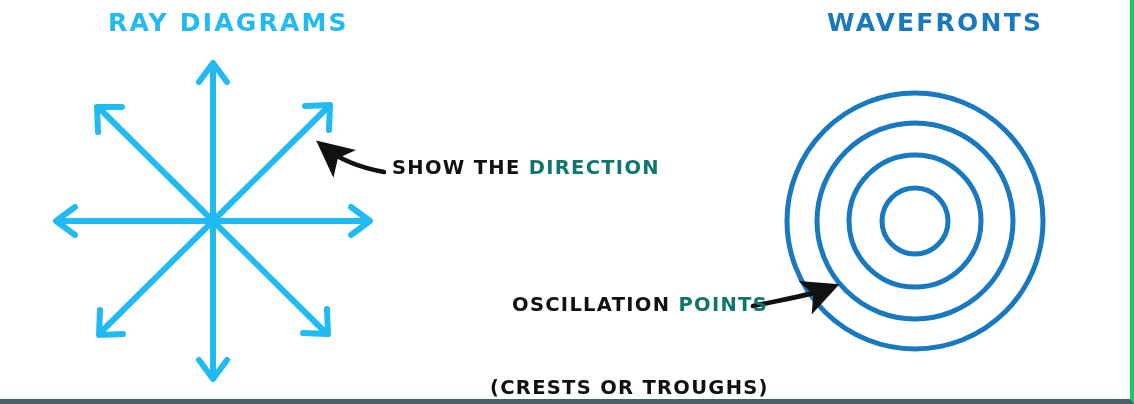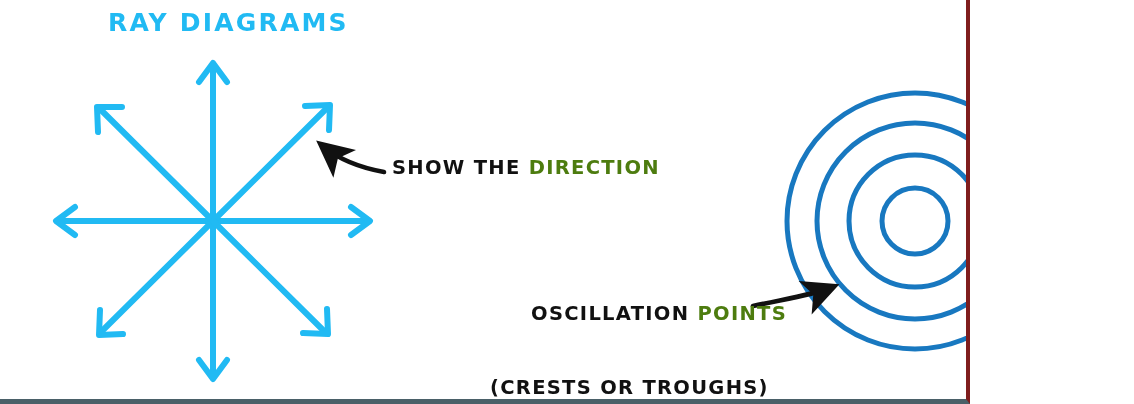--- a/index.html
+++ b/index.html
@@ -5,26 +5,26 @@
   html, body {
     margin: 0;
     padding: 0;
     background: #ffffff;
   }
   body {
     font-family: "DejaVu Sans", sans-serif;
   }
   #canvas {
     position: relative;
-    width: 970px;
+    width: 1134px;
     height: 404px;
     background: #ffffff;
     overflow: hidden;
     box-sizing: border-box;
-    border-right: 4px solid #7f1d1d;
+    border-right: 4px solid #22c55e;
     border-bottom: 5px solid #4a6068;
   }
   #art {
     position: absolute;
     left: 0;
     top: 0;
     width: 1134px;
     height: 404px;
   }
   .title {
@@ -48,25 +48,25 @@
   .annot {
     position: absolute;
     font-family: "DejaVu Sans", sans-serif;
     font-weight: bold;
     font-size: 19.5px;
     letter-spacing: 1.3px;
     color: #111111;
     white-space: nowrap;
   }
   .hl {
-    color: #4d7c0f;
+    color: #0f766e;
   }
   #annot-left-l1 { left: 392px; top: 156px; }
   #annot-left-l2 { left: 392px; top: 198px; }
-  #annot-right-l1 { left: 512px; top: 302px; margin-left: 19px; }
+  #annot-right-l1 { left: 512px; top: 293px; }
   #annot-right-l2 { left: 490px; top: 336px; margin-top: 40px; }
 </style>
 </head>
 <body>
 
 <div id="canvas">
 
   <svg id="art" viewBox="0 0 1134 404">
     <defs>
       <marker id="blackhead" markerWidth="9" markerHeight="9" refX="6.2" refY="4.5" orient="auto" markerUnits="strokeWidth">
@@ -124,20 +124,21 @@
       <circle cx="915" cy="221" r="33"></circle>
     </g>
 
     <path d="M384,172 C362,168 340,160 324,147" stroke="#111111" stroke-width="4.6" fill="none" stroke-linecap="round" marker-end="url(#blackhead)"></path>
 
     <path d="M753,306 C785,299 812,295 830,288" stroke="#111111" stroke-width="4.6" fill="none" stroke-linecap="round" marker-end="url(#blackhead)"></path>
   </svg>
 
   <div class="title" id="title-ray">RAY DIAGRAMS</div>
 
+  <div class="title" id="title-wave">WAVEFRONTS</div>
 
   <div class="annot" id="annot-left-l1"><span>SHOW THE </span><span class="hl">DIRECTION</span></div>
 
 
   <div class="annot" id="annot-right-l1"><span>OSCILLATION </span><span class="hl">POINTS</span></div>
 
   <div class="annot" id="annot-right-l2">(CRESTS OR TROUGHS)</div>
 
 </div>
 

